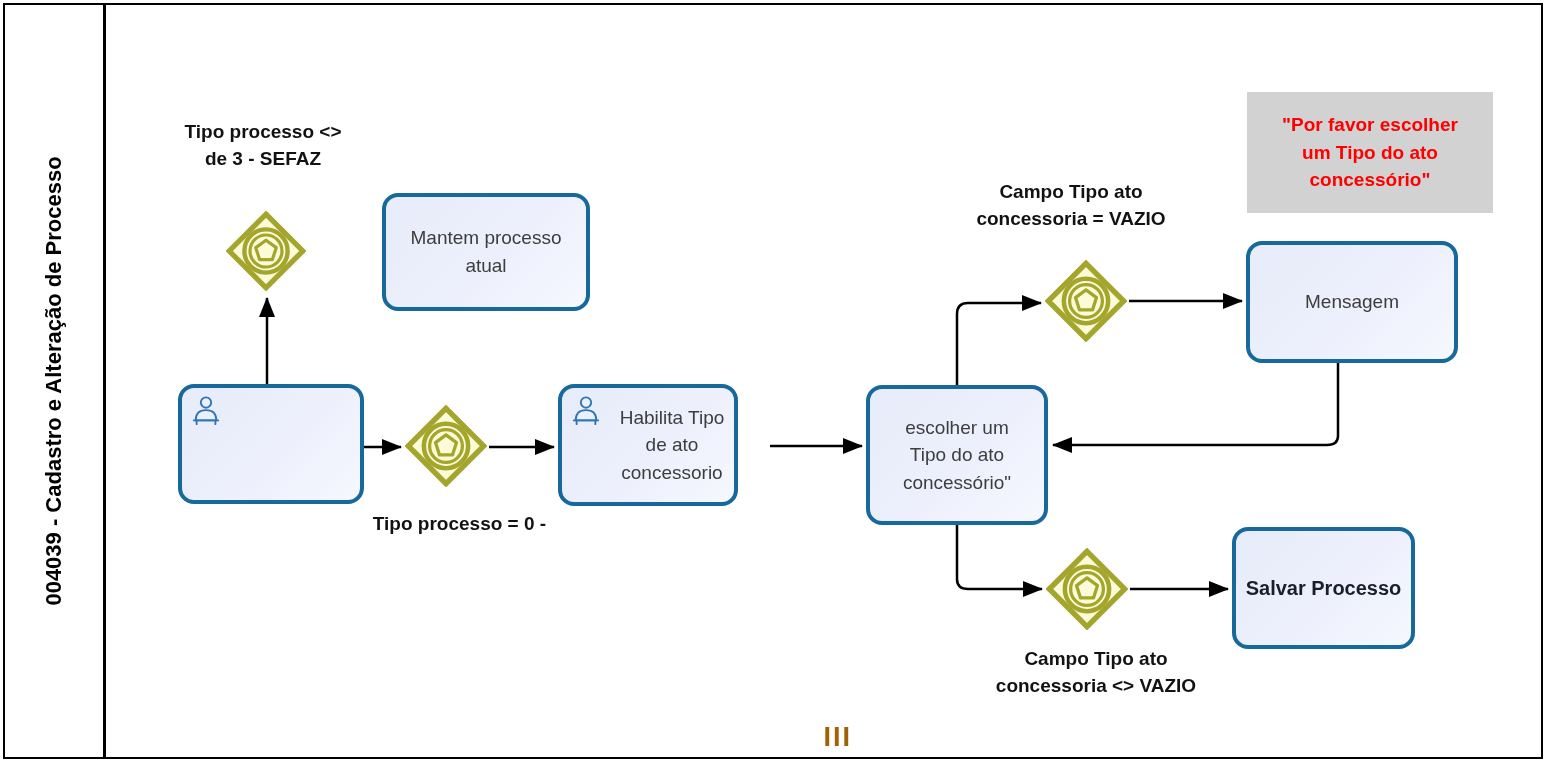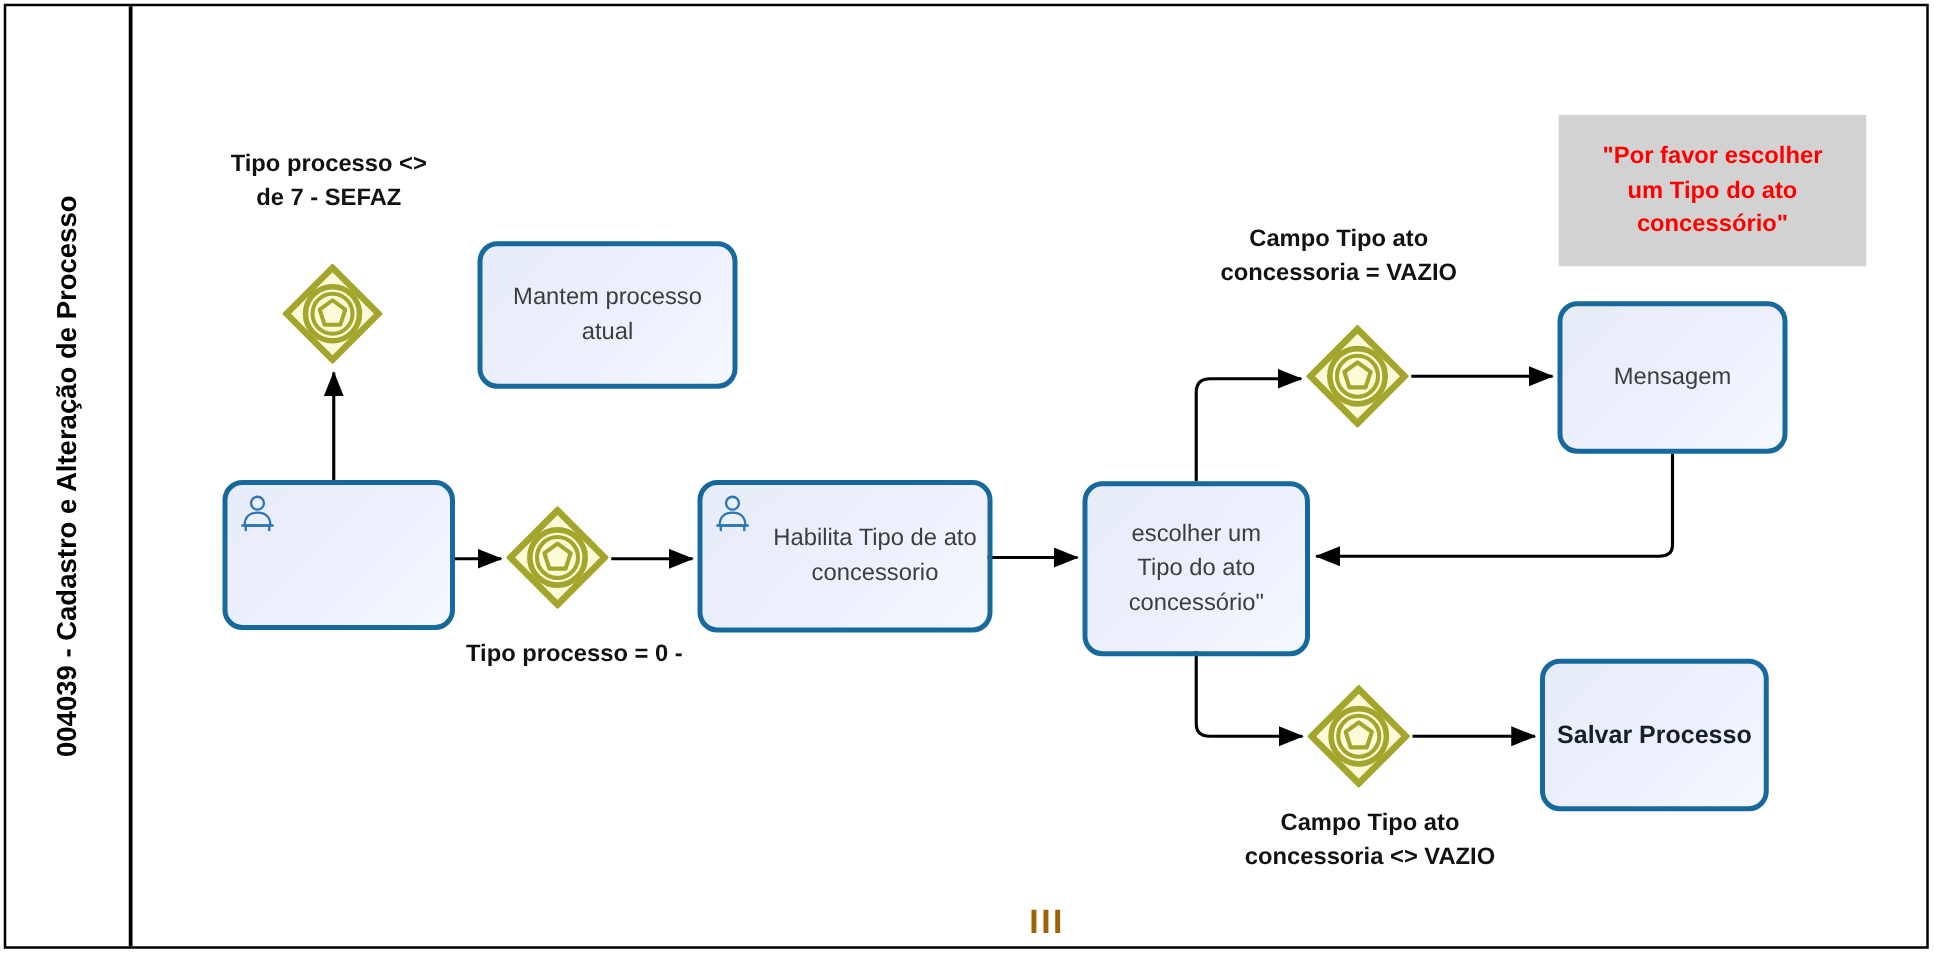--- a/index.html
+++ b/index.html
@@ -13,24 +13,24 @@
   .lane-title span{transform:rotate(-90deg);white-space:nowrap;font-weight:bold;
                    font-size:22px;color:#000;}
 
   .task{position:absolute;box-sizing:border-box;border:4px solid #17699c;border-radius:16px;
         background:linear-gradient(135deg,#e7ecfa 0%,#edf0fc 55%,#f6f8ff 100%);
         display:flex;align-items:center;justify-content:center;text-align:center;
         font-size:19px;color:#3d3d3d;line-height:1.45;}
   .task .label{padding:0 6px;}
   #task-mantem{left:382px;top:193px;width:208px;height:118px;}
   #task-cadastrar{left:178px;top:384px;width:186px;height:120px;}
-  #task-habilita{left:558px;top:384px;width:236px;height:122px;padding-left:48px;}
+  #task-habilita{left:558px;top:384px;width:180px;height:122px;padding-left:48px;}
   #task-escolher{left:866px;top:385px;width:182px;height:140px;}
   #task-escolher .label{width:120px;}
-  #task-mensagem{left:1246px;top:241px;width:184px;height:122px;}
+  #task-mensagem{left:1246px;top:241px;width:212px;height:122px;}
   #task-salvar{left:1232px;top:527px;width:183px;height:122px;text-align:right;}
   #task-salvar .label{font-weight:bold;color:#17202a;font-size:20px;}
 
   .user-icon{position:absolute;left:9px;top:7px;width:30px;height:32px;}
 
   .gateway{position:absolute;width:82px;height:82px;}
   #gw1{left:226px;top:211px;width:80px;height:80px;}
   #gw2{left:405px;top:405px;}
   #gw3{left:1045px;top:260px;}
   #gw4{left:1046px;top:548px;}
@@ -142,21 +142,21 @@
   </svg>
   <svg class="gateway" id="gw4" viewBox="0 0 100 100">
     <path d="M50 4 L96 50 L50 96 L4 50 Z" fill="#fbfbd8" stroke="#a3a52c" stroke-width="6.5"></path>
     <circle cx="50" cy="50" r="27" fill="none" stroke="#a3a52c" stroke-width="5.5"></circle>
     <circle cx="50" cy="50" r="20" fill="none" stroke="#a3a52c" stroke-width="4"></circle>
     <path d="M50 36.5 L62.8 45.8 L57.9 60.9 L42.1 60.9 L37.2 45.8 Z" fill="#fbfbd8" stroke="#a3a52c" stroke-width="4" stroke-linejoin="round"></path>
   </svg>
 
   <div class="edge-label" id="lbl-gw1">
     <span>Tipo processo &lt;&gt;</span>
-    <span>de 7 - SEFAZ</span>
+    <span>de 3 - SEFAZ</span>
   </div>
   <div class="edge-label" id="lbl-gw2">
     <span>Tipo processo  = 0 -</span>
   </div>
   <div class="edge-label" id="lbl-gw3">
     <span>Campo Tipo ato</span>
     <span>concessoria = VAZIO</span>
   </div>
   <div class="edge-label" id="lbl-gw4">
     <span>Campo Tipo ato</span>

